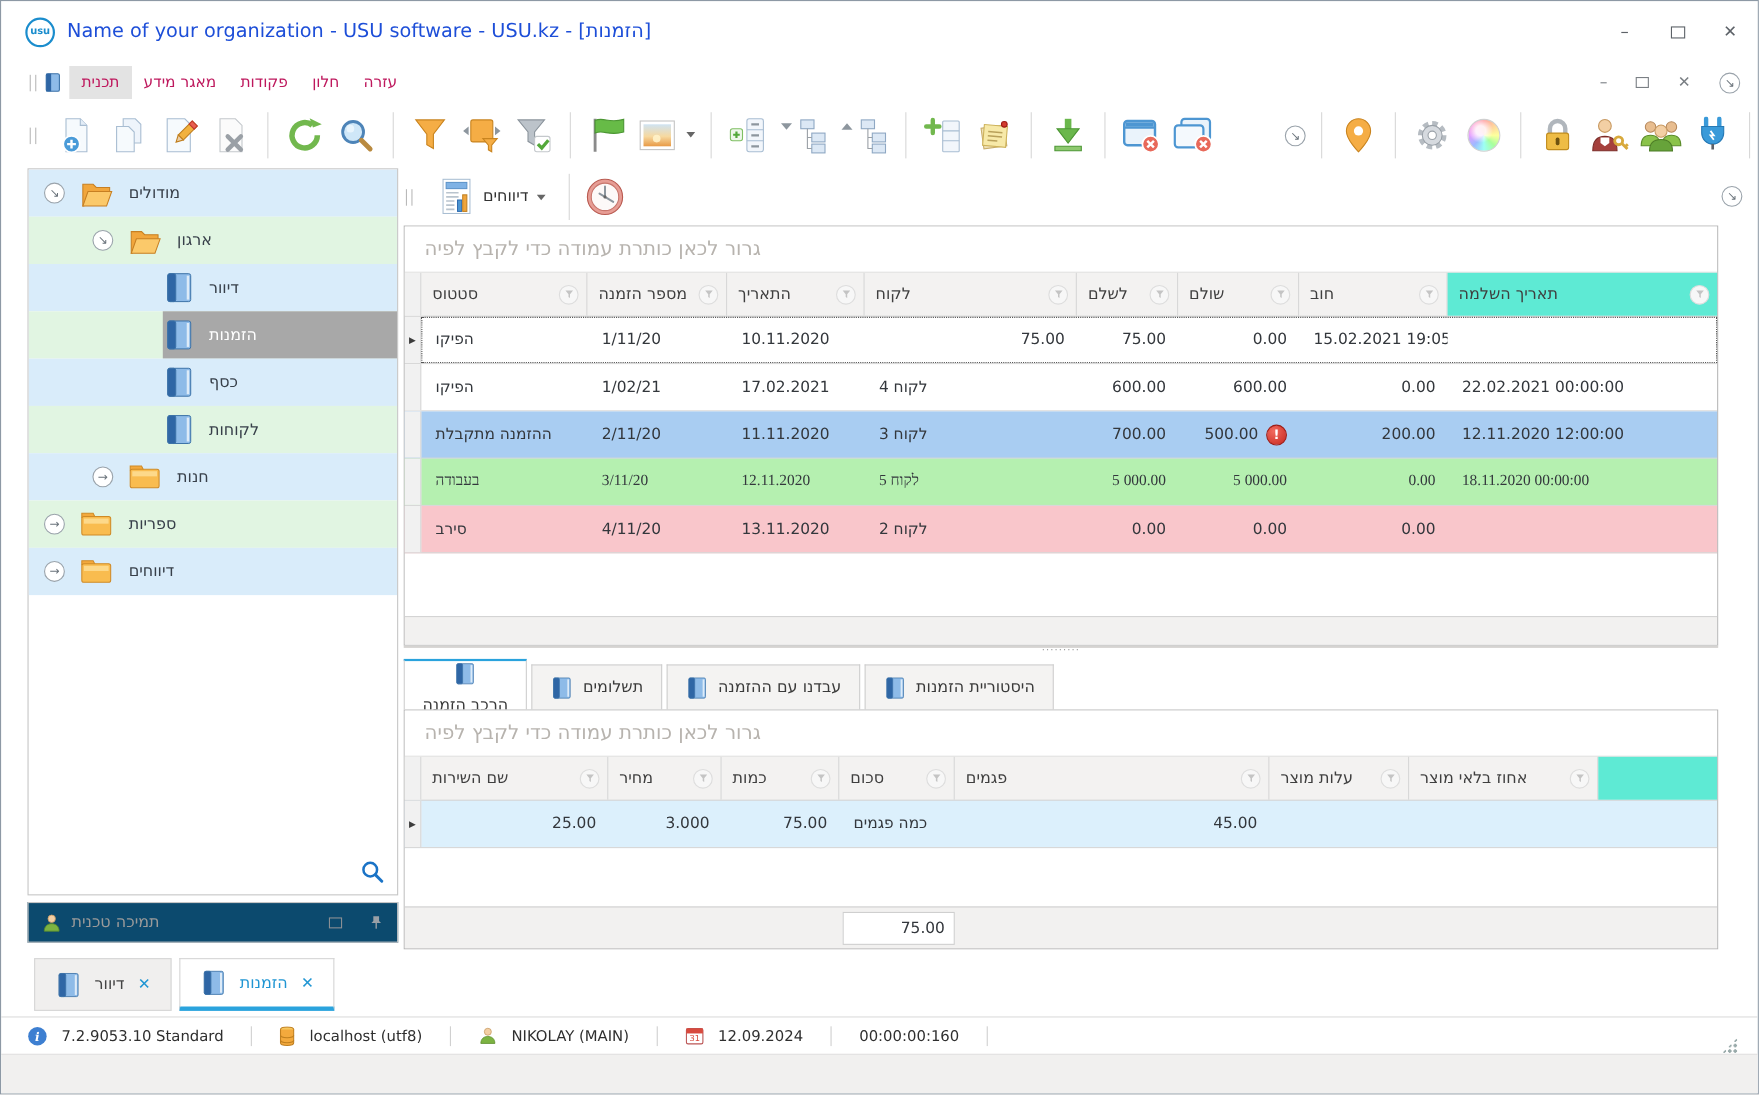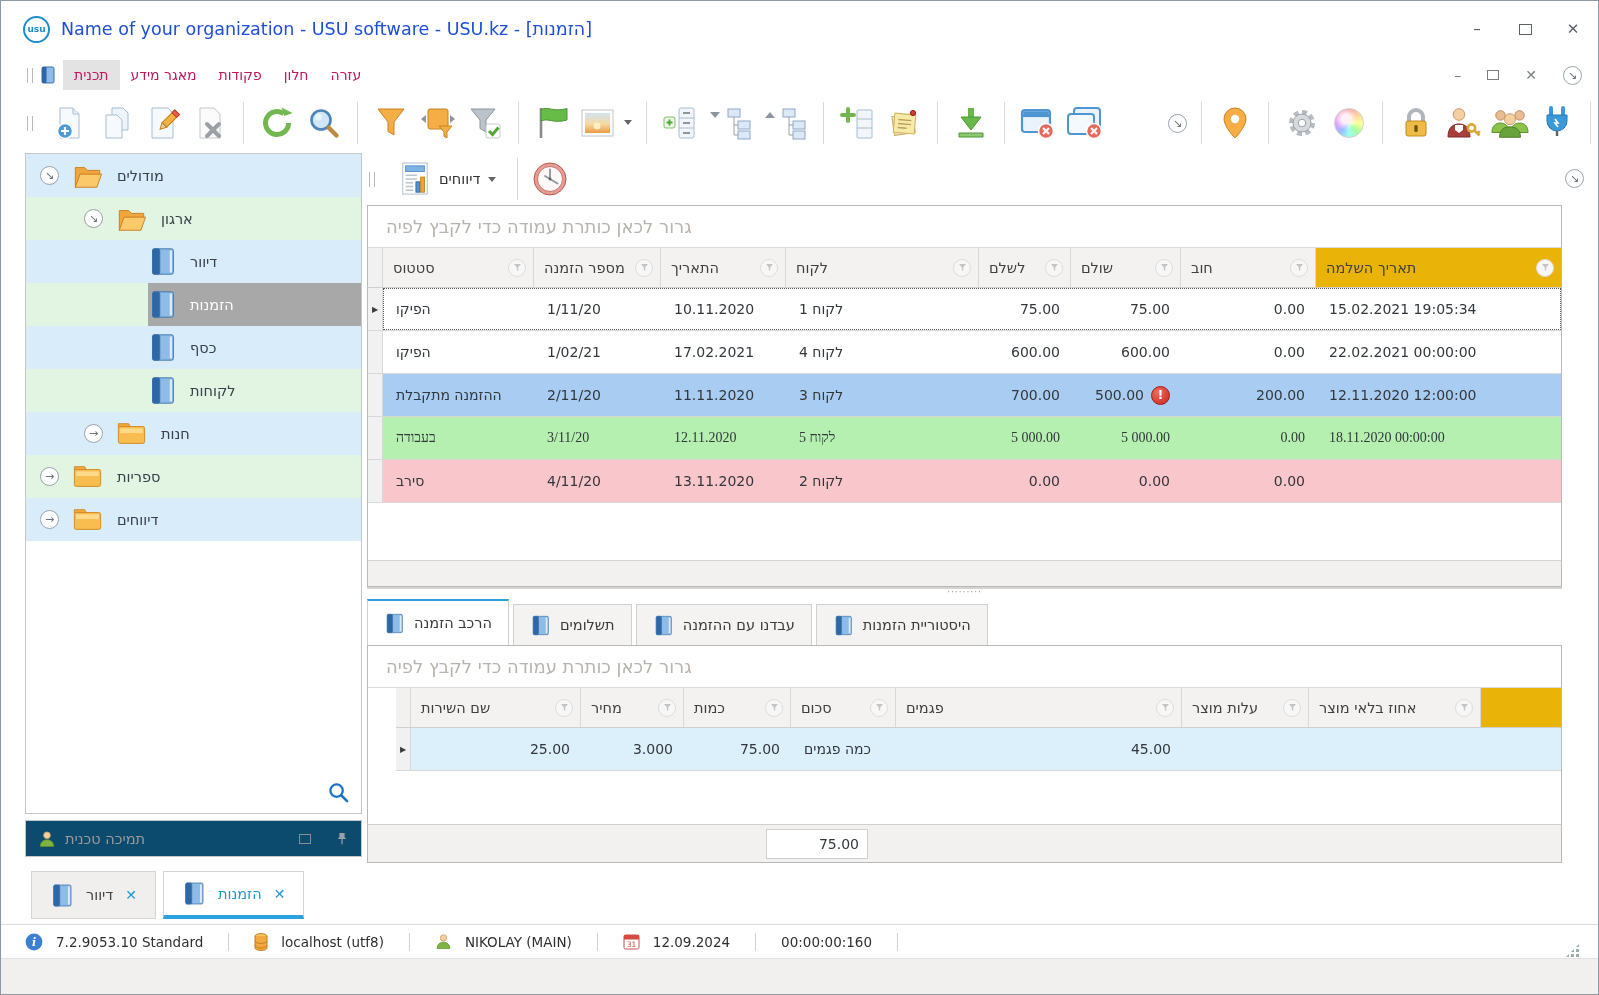--- a/index.html
+++ b/index.html
@@ -70,25 +70,25 @@
   .reports-label { font-size:14.5px; color:#333; }
   .dd-arrow { width:0; height:0; border-left:4px solid transparent; border-right:4px solid transparent; border-top:5px solid #666; }
   .sub-right { position:absolute; right:14px; top:16px; }
 
   .grid { border:1px solid #b9b9b9; margin-right:36px; background:#fff; display:flex; flex-direction:column; flex:none; }
   .grid-main { height:382px; }
   .grid-detail { height:218px; }
   .group-hint { height:42px; border-bottom:1px solid #dcdcdc; display:flex; align-items:center;
                 padding-left:18px; color:#b7b3ae; font-size:18px; flex:none; background:#fff; }
   .gcols  { display:grid; grid-template-columns:15px 151px 127px 125px 193px 92px 110px 135px 1fr; }
-  .gcols2 { display:grid; grid-template-columns:15px 170px 103px 107px 105px 286px 127px 172px 1fr;margin-left:28px; }
+  .gcols2 { display:grid; grid-template-columns:15px 170px 103px 107px 105px 286px 127px 172px 1fr; }
   .ghead { height:40px; background:#f3f2f1; border-bottom:1px solid #cfcfcf; flex:none; }
   .hcell { display:flex; align-items:center; justify-content:space-between; padding:0 7px 0 10px;
            border-right:1px solid #d8d8d8; color:#3f3f3f; font-size:14.5px; overflow:hidden; white-space:nowrap; }
-  .hcell.hfill { border-right:none; background:#eab308; }
+  .hcell.hfill { border-right:none; background:#5eead4; }
   .hfilter { width:18px; height:18px; border-radius:50%; background:#f7f7f7; border:1px solid #ddd;
              display:flex; align-items:center; justify-content:center; flex:none; }
   .hfilter svg { width:11px; height:11px; }
   .hind { background:#f1f1f1; border-right:1px solid #d8d8d8; }
   .trow { height:43px; flex:none; border-bottom:1px solid #d8d8d8; position:relative; }
   .cind { background:#f1f1f1; border-right:1px solid #d8d8d8; display:flex; align-items:center; justify-content:center; }
   .ptr { font-size:8px; color:#3c3c3c; }
   .tc { display:flex; align-items:center; font-size:14px; color:#33373c; white-space:nowrap; overflow:hidden; }
   .tl { padding-left:13px; justify-content:flex-start; }
   .tr { padding-right:11px; justify-content:flex-end; }
@@ -106,21 +106,21 @@
                border:1px solid #cfcfcf; display:flex; align-items:center; justify-content:flex-end;
                padding-right:8px; font-size:14px; color:#33373c; }
 
   .splitter { height:12px; flex:none; border-top:2px solid #d5d3d1; margin-right:36px;
               display:flex; align-items:flex-start; justify-content:center; color:#9a9a9a;
               font-size:9px; letter-spacing:1px; line-height:6px; }
 
   .detail-tabs { height:46px; flex:none; display:flex; align-items:flex-end; gap:4px; }
   .dtab { display:flex; align-items:center; gap:9px; padding:0 16px; height:41px;
           background:#f4f3f2; border:1px solid #cfcfcf; border-bottom:none; font-size:14.5px; color:#3a3a3a; cursor:default; }
-  .dtab.active { background:#fff; border-top:2px solid #2aa3dd; height:46px; }
+  .dtab.active { background:#fff; border-top:2px solid #2aa3dd; height:46px;flex-direction:column; }
   .book-sm svg { width:21px; height:23px; display:block; }
 
   
   .doctabs { height:55px; flex:none; display:flex; align-items:flex-start; padding:2px 0 0 30px; gap:7px; }
   .doctab { display:flex; align-items:center; gap:12px; padding:0 18px; height:48px;
             background:#f0efee; border:1px solid #d5d5d5; font-size:14.5px; color:#444; cursor:default; }
   .doctab.active { background:#fff; color:#2196d3; border-bottom:4px solid #2aa3dd; }
   .tab-close { color:#2196d3; font-weight:bold; font-size:14px; }
   .doctab .book-sm svg { width:24px; height:27px; }
 
@@ -654,21 +654,20 @@
             </div>
         </div>
 
         <div class="trow gcols row-focused">
           <div class="cind">
               <span class="ptr">▶</span>
             </div>
           <div class="tc tl" data-bind="grid.rows.0.status">הפיקו</div>
           <div class="tc tl" data-bind="grid.rows.0.order_no">1/11/20</div>
           <div class="tc tl" data-bind="grid.rows.0.date">10.11.2020</div>
-          <div class="tc tl" data-bind="grid.rows.0.client">לקוח 1</div>
           <div class="tc tr" data-bind="grid.rows.0.to_pay">75.00</div>
           <div class="tc tr" data-bind="grid.rows.0.paid">75.00</div>
           <div class="tc tr" data-bind="grid.rows.0.debt">0.00</div>
           <div class="tc tl" data-bind="grid.rows.0.completed">15.02.2021 19:05:34</div>
         </div>
         <div class="trow gcols">
           <div class="cind"></div>
           <div class="tc tl" data-bind="grid.rows.1.status">הפיקו</div>
           <div class="tc tl" data-bind="grid.rows.1.order_no">1/02/21</div>
           <div class="tc tl" data-bind="grid.rows.1.date">17.02.2021</div>

